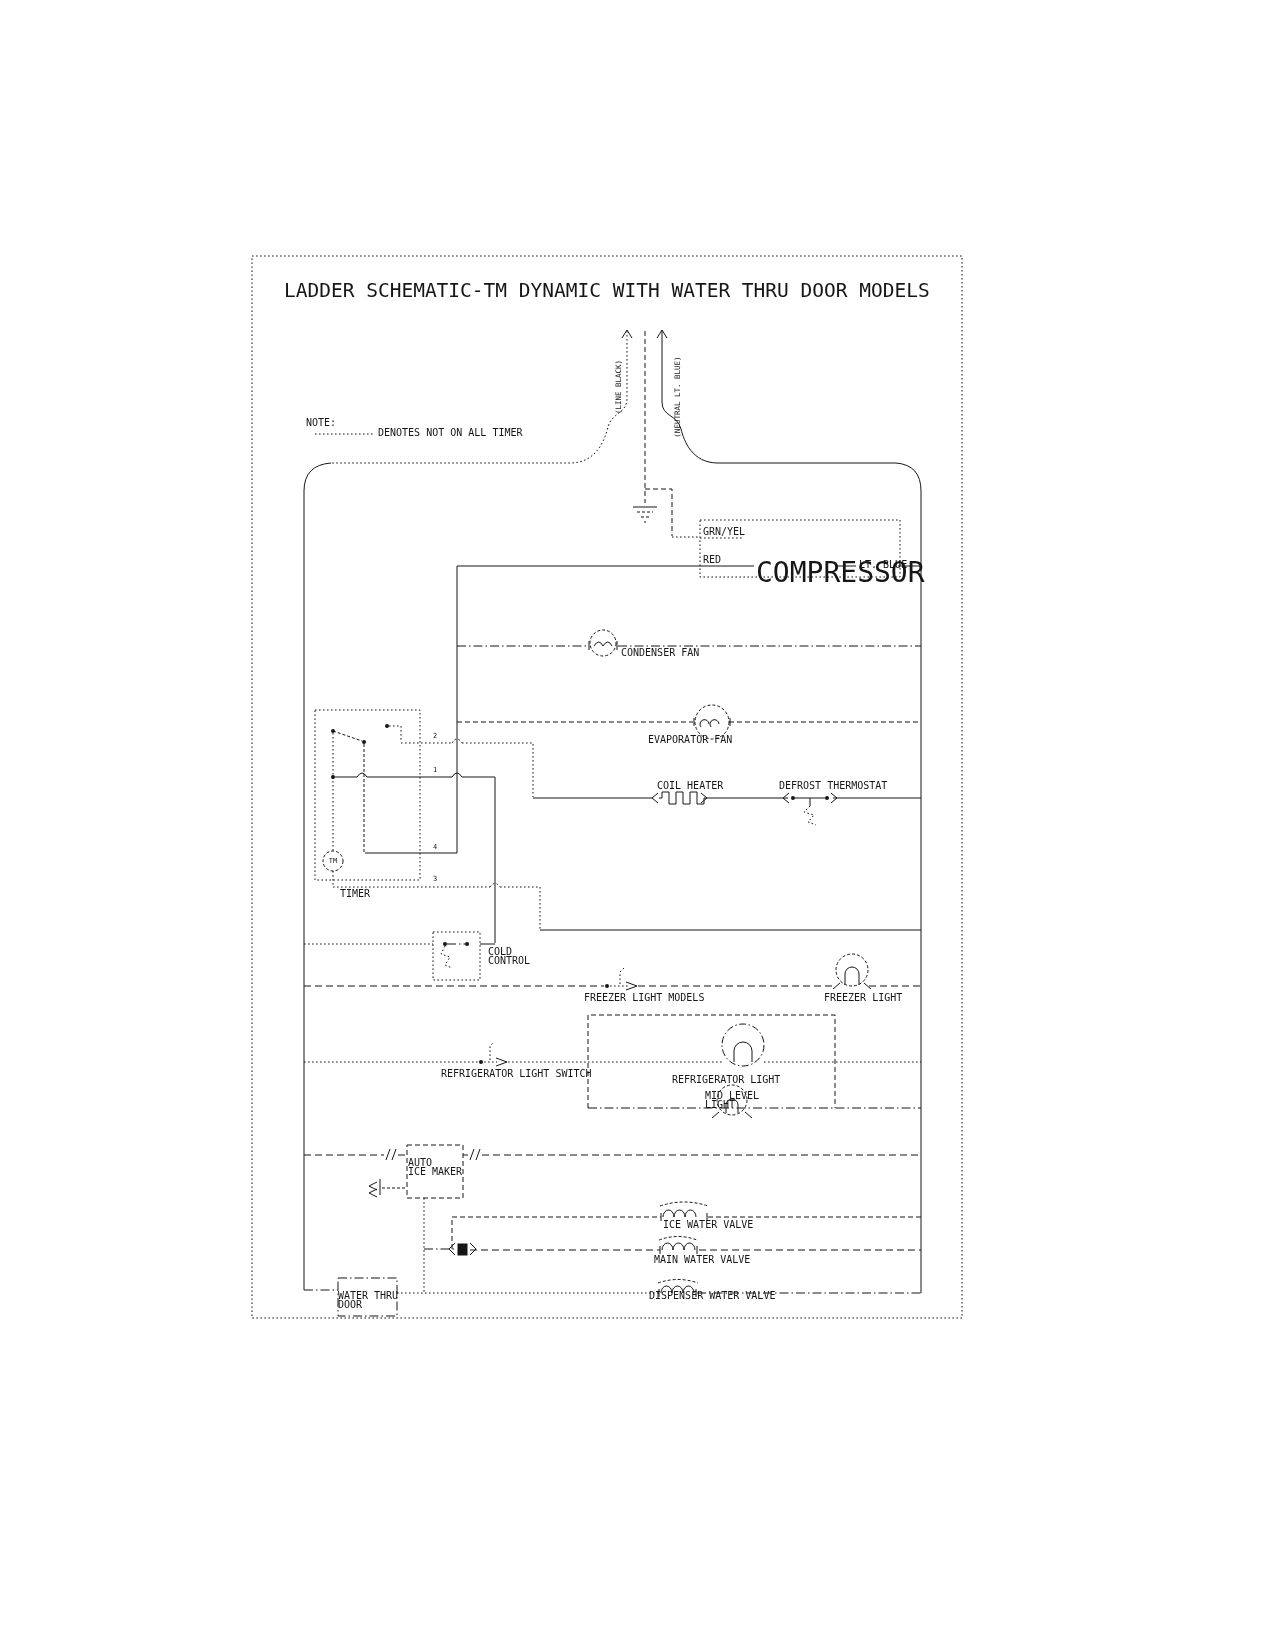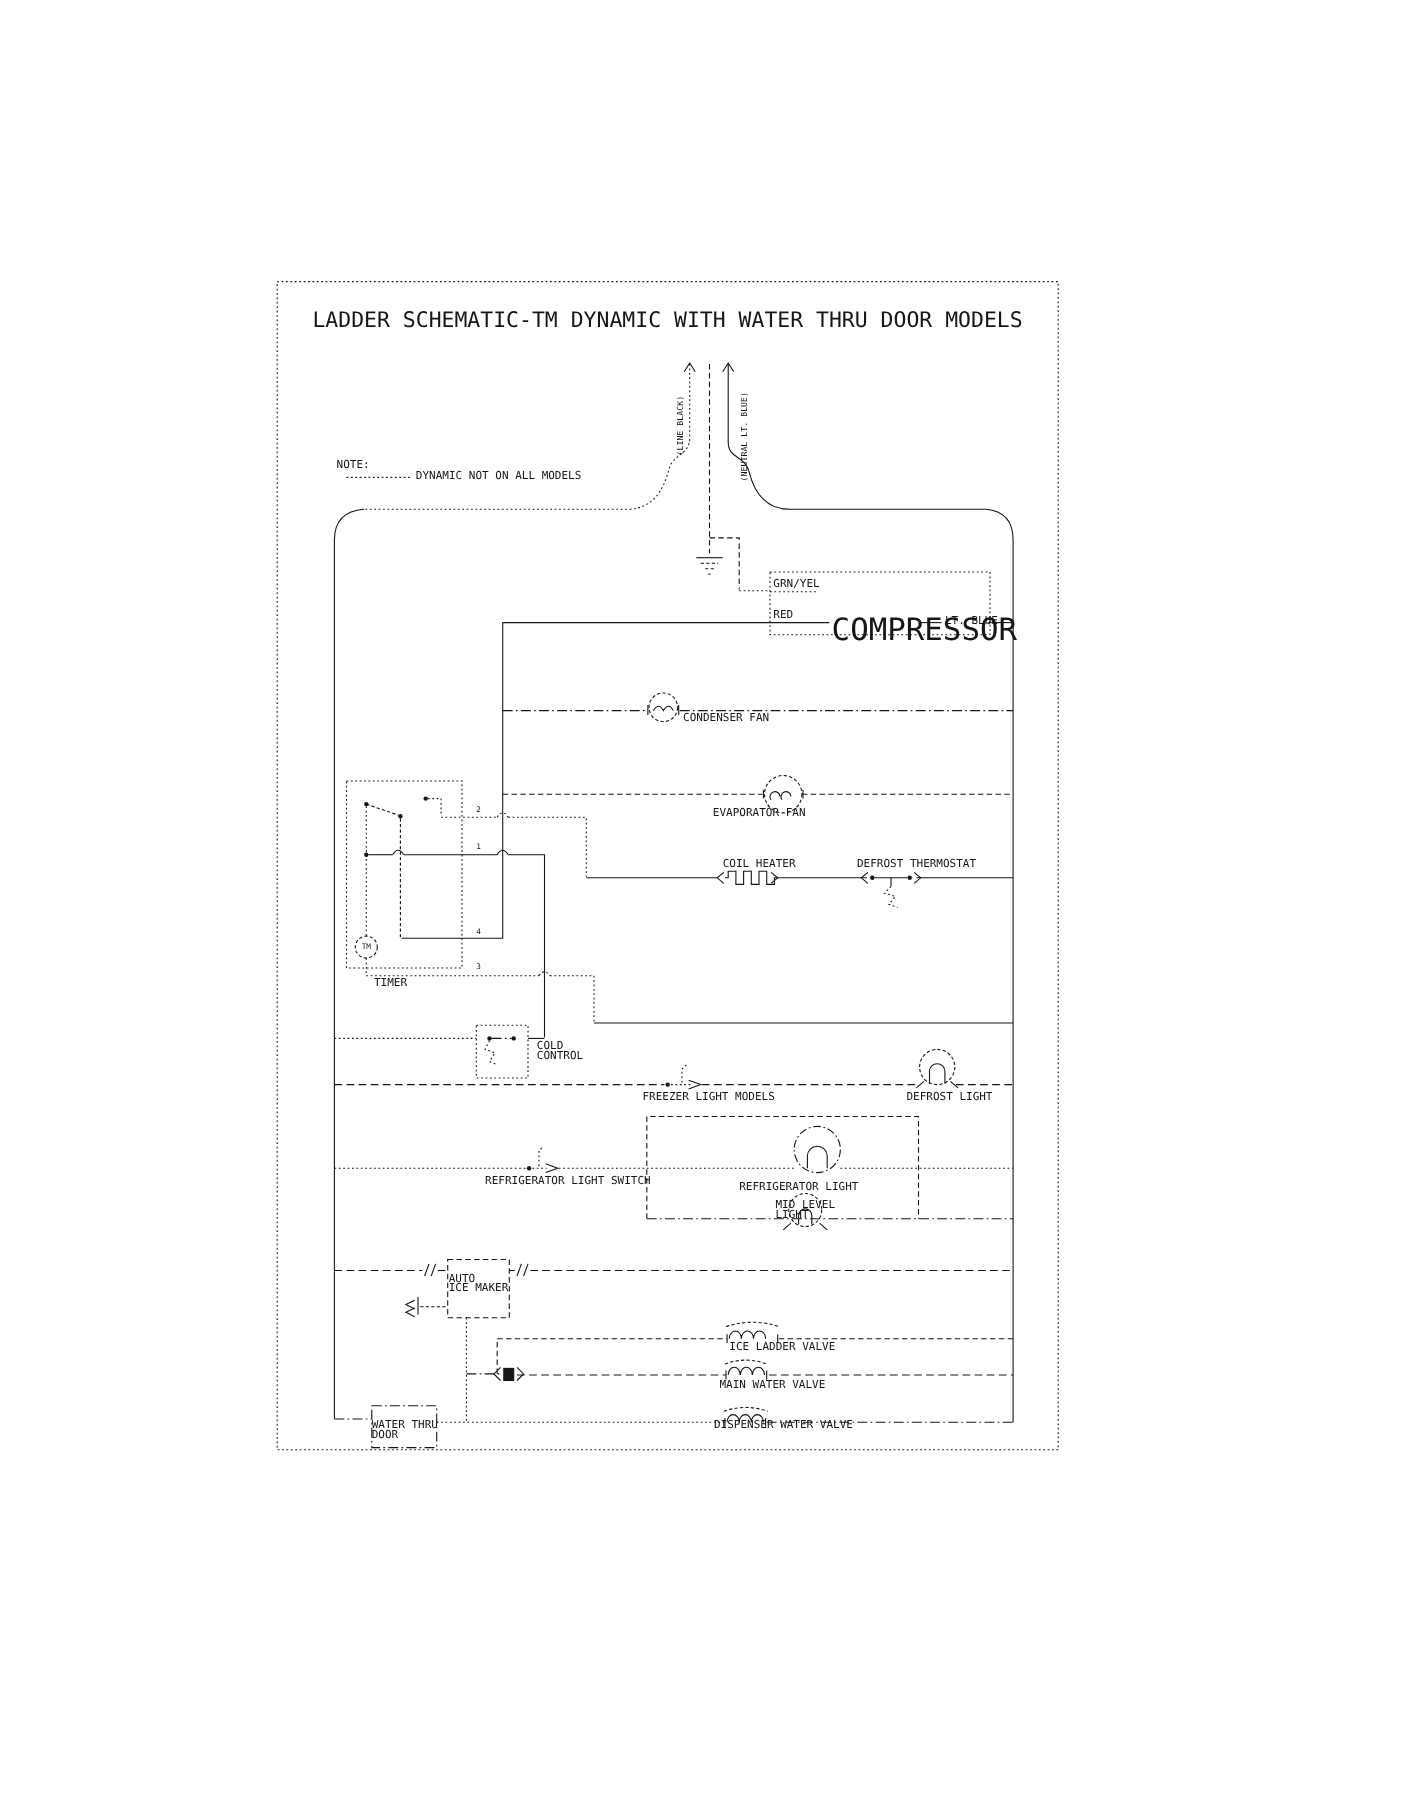--- a/index.html
+++ b/index.html
@@ -208,21 +208,21 @@
 
   <g>
     <rect class="dd" x="338" y="1278" width="59" height="38"></rect>
   </g>
 
 </svg>
 
 <div id="title">LADDER SCHEMATIC-TM DYNAMIC WITH WATER THRU DOOR MODELS</div>
 
 <div class="lbl" style="left:306px;top:418px">NOTE:</div>
-<div class="lbl" style="left:378px;top:428px">DYNAMIC NOT ON ALL MODELS</div>
+<div class="lbl" style="left:378px;top:428px">DENOTES NOT ON ALL TIMER</div>
 
 <div class="vlbl" style="left:618px;top:387px">(LINE BLACK)</div>
 <div class="vlbl" style="left:677px;top:397px">(NEUTRAL LT. BLUE)</div>
 
 <div class="lbl" style="left:703px;top:527px">GRN/YEL</div>
 <div class="lbl" style="left:703px;top:555px">RED</div>
 <div id="comp">COMPRESSOR</div>
 <div class="lbl" style="left:859px;top:560px">LT. BLUE</div>
 
 <div class="lbl" style="left:621px;top:648px">CONDENSER FAN</div>
@@ -234,30 +234,30 @@
 <div class="num" style="left:433px;top:766px">1</div>
 <div class="num" style="left:433px;top:843px">4</div>
 <div class="num" style="left:433px;top:875px">3</div>
 <div class="num ctr" style="left:333px;top:861px">TM</div>
 <div class="lbl" style="left:340px;top:889px">TIMER</div>
 
 <div class="lbl" style="left:488px;top:947px">COLD
 CONTROL</div>
 
 <div class="lbl" style="left:584px;top:993px">FREEZER LIGHT MODELS</div>
-<div class="lbl" style="left:824px;top:993px">DEFROST LIGHT</div>
+<div class="lbl" style="left:824px;top:993px">FREEZER LIGHT</div>
 
 <div class="lbl" style="left:441px;top:1069px">REFRIGERATOR LIGHT SWITCH</div>
 <div class="lbl" style="left:672px;top:1075px">REFRIGERATOR LIGHT</div>
 <div class="lbl ctr" style="left:732px;top:1100px">MID LEVEL
 LIGHT</div>
 
 <div class="lbl ctr" style="left:435px;top:1167px">AUTO
 ICE MAKER</div>
 
-<div class="lbl" style="left:663px;top:1220px">ICE LADDER VALVE</div>
+<div class="lbl" style="left:663px;top:1220px">ICE WATER VALVE</div>
 <div class="lbl" style="left:654px;top:1255px">MAIN WATER VALVE</div>
 <div class="lbl" style="left:649px;top:1291px">DISPENSER WATER VALVE</div>
 
 <div class="lbl ctr" style="left:368px;top:1300px">WATER THRU
 DOOR</div>
 
 </div>
 
 </body></html>

